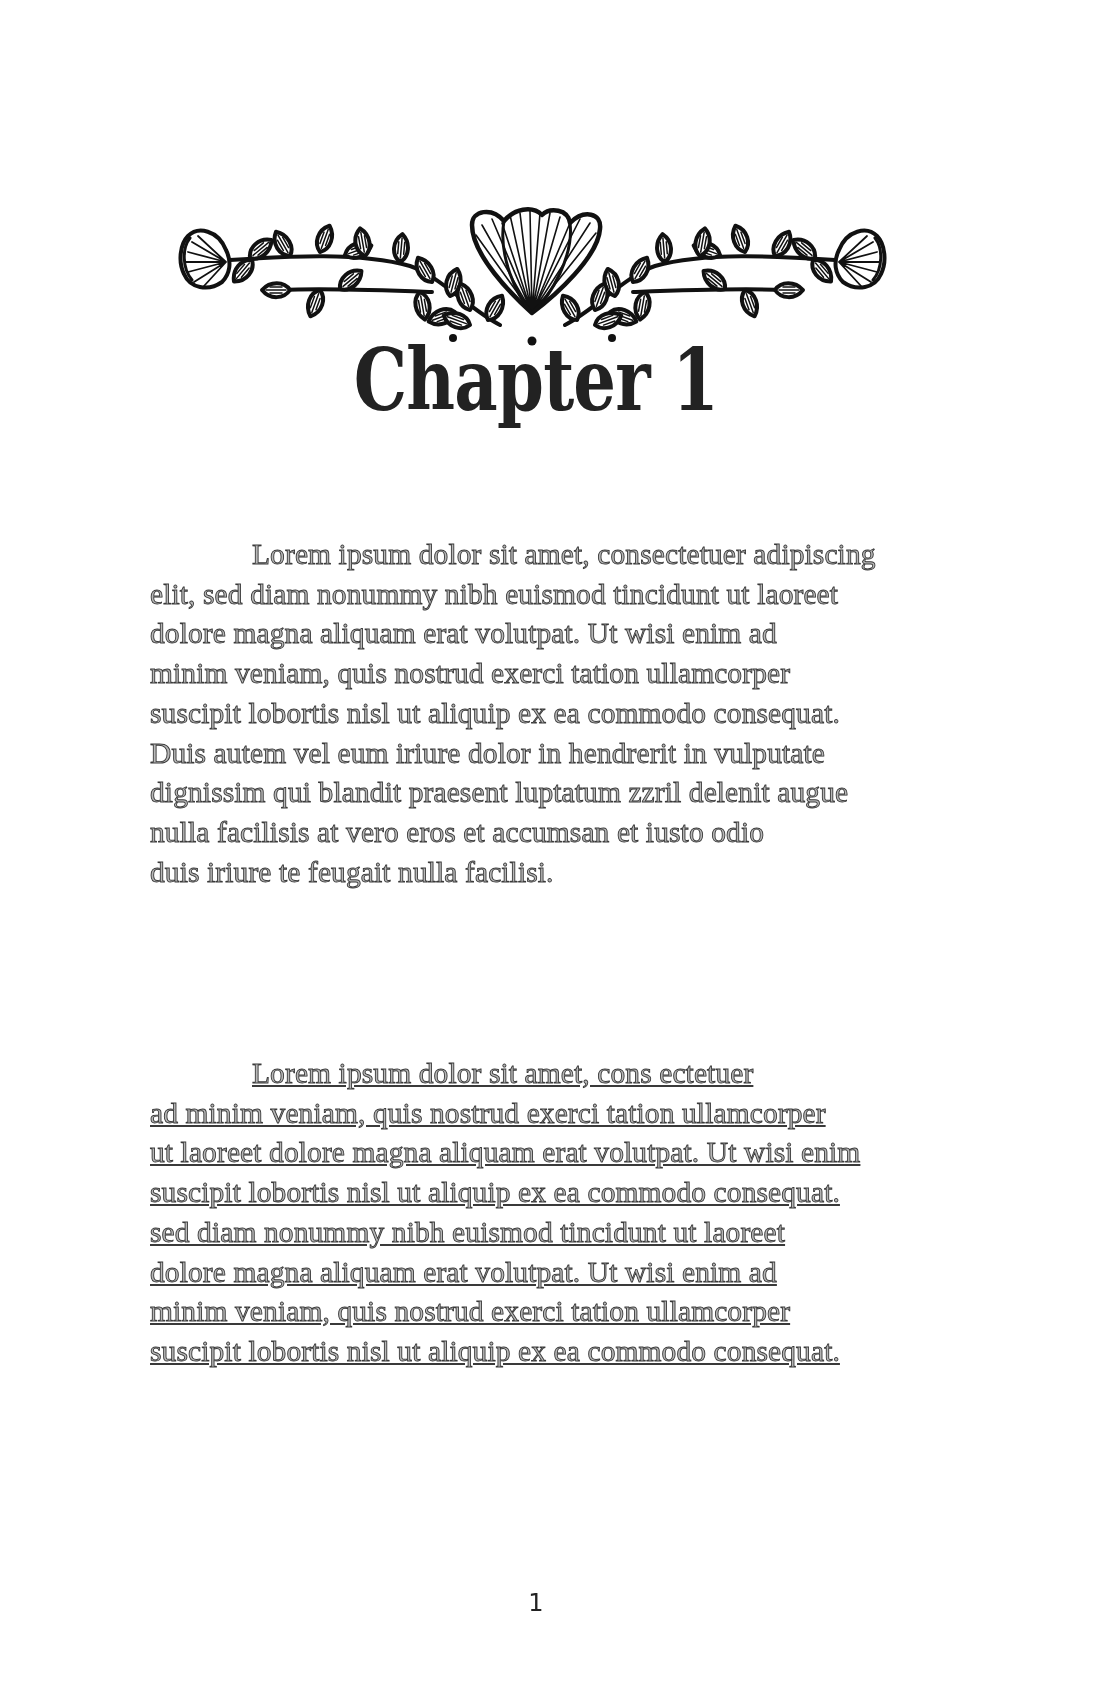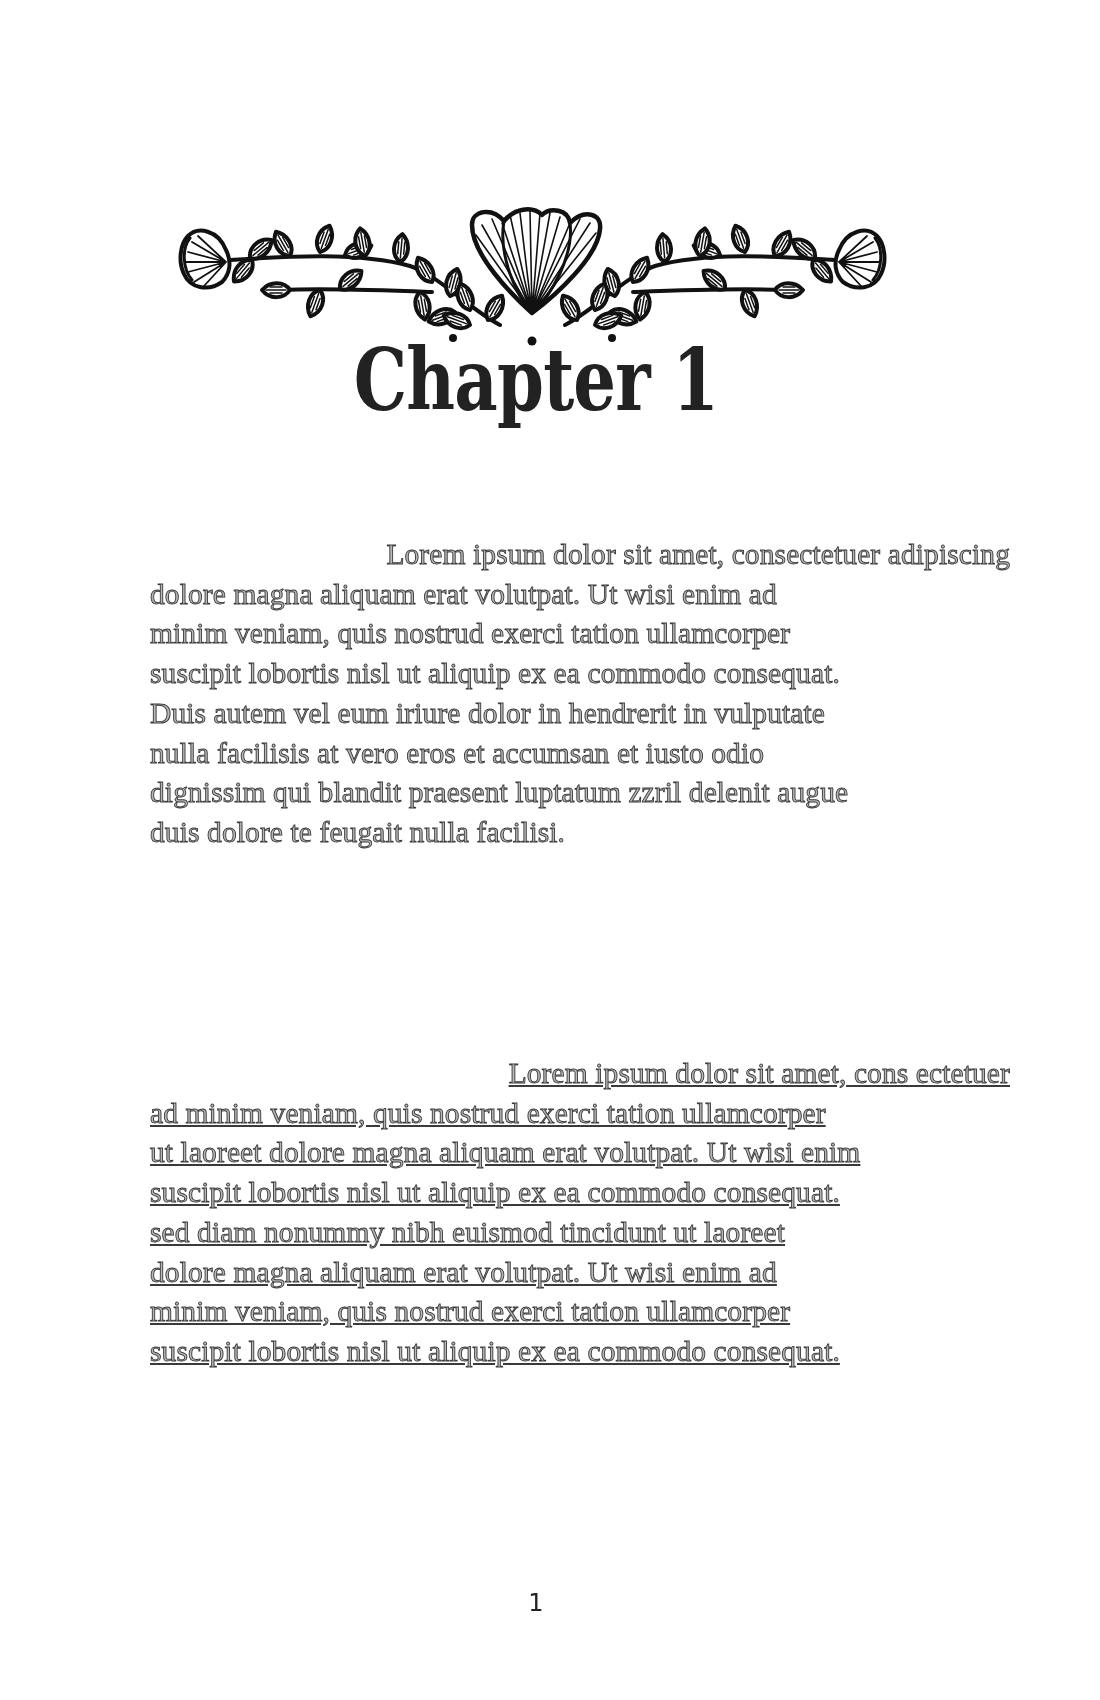--- a/index.html
+++ b/index.html
@@ -25,21 +25,21 @@
     .para {
       position: absolute; left: 150px; width: 860px;
       font-family: "Liberation Serif", serif;
       font-size: 29.5px;
       line-height: 39.7px;
       color: #b8b8b8;
       -webkit-text-stroke: 0.9px #3a3a3a;
       letter-spacing: 0.1px;
     }
     .para .line { display: block; white-space: nowrap; }
-    .para .line.indent { padding-left: 102px; text-align: right; }
+    .para .line.indent { padding-left: 102px; }
     .para-1 { top: 535px; }
     .para-2 { top: 1054px; text-decoration: underline; }
 
     .page-number {
       position: absolute; left: 0; width: 1072px; top: 1588px;
       text-align: center;
       font-family: "DejaVu Sans", sans-serif;
       font-size: 24px;
       line-height: 30px;
       color: #222222;
@@ -99,27 +99,28 @@
       <circle cx="283" cy="138" r="4" fill="#111" stroke="none"></circle>
       <circle cx="362" cy="141" r="4.5" fill="#111" stroke="none"></circle>
       <circle cx="442" cy="138" r="4" fill="#111" stroke="none"></circle>
     </svg>
   </div>
 
   <div class="chapter-title">Chapter 1</div>
 
   <div class="para para-1">
     <span class="line indent">Lorem ipsum dolor sit amet, consectetuer adipiscing</span>
+    <span class="line">elit, sed diam nonummy nibh euismod tincidunt ut laoreet</span>
     <span class="line">dolore magna aliquam erat volutpat. Ut wisi enim ad</span>
     <span class="line">minim veniam, quis nostrud exerci tation ullamcorper</span>
     <span class="line">suscipit lobortis nisl ut aliquip ex ea commodo consequat.</span>
     <span class="line">Duis autem vel eum iriure dolor in hendrerit in vulputate</span>
+    <span class="line">dignissim qui blandit praesent luptatum zzril delenit augue</span>
     <span class="line">nulla facilisis at vero eros et accumsan et iusto odio</span>
-    <span class="line">dignissim qui blandit praesent luptatum zzril delenit augue</span>
-    <span class="line">duis dolore te feugait nulla facilisi.</span>
+    <span class="line">duis iriure te feugait nulla facilisi.</span>
   </div>
 
   <div class="para para-2">
     <span class="line indent">Lorem ipsum dolor sit amet, cons ectetuer</span>
     <span class="line">ad minim veniam, quis nostrud exerci tation ullamcorper</span>
     <span class="line">ut laoreet dolore magna aliquam erat volutpat. Ut wisi enim</span>
     <span class="line">suscipit lobortis nisl ut aliquip ex ea commodo consequat.</span>
     <span class="line">sed diam nonummy nibh euismod tincidunt ut laoreet</span>
     <span class="line">dolore magna aliquam erat volutpat. Ut wisi enim ad</span>
     <span class="line">minim veniam, quis nostrud exerci tation ullamcorper</span>

